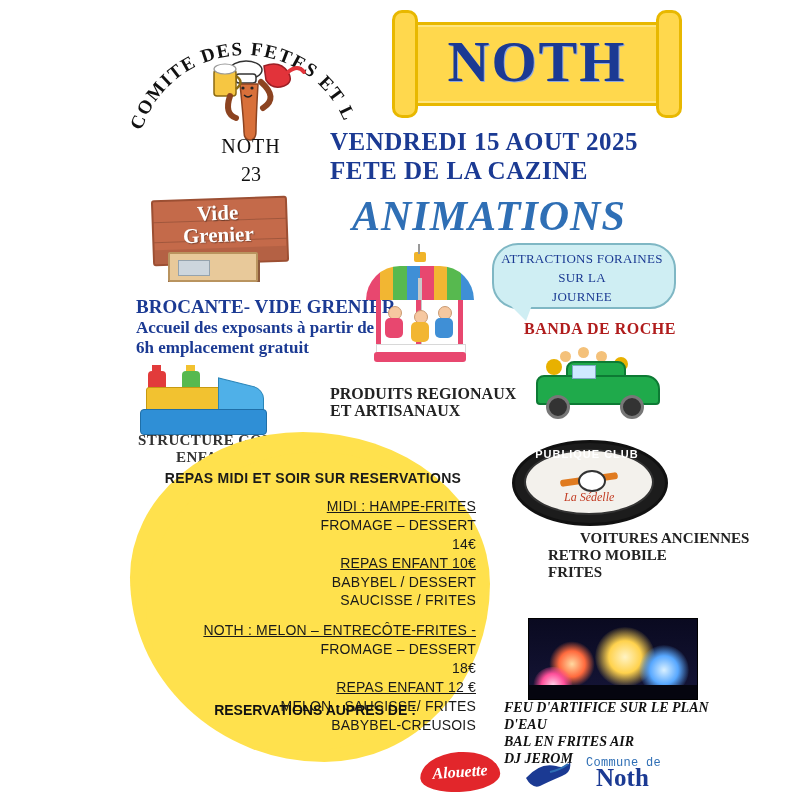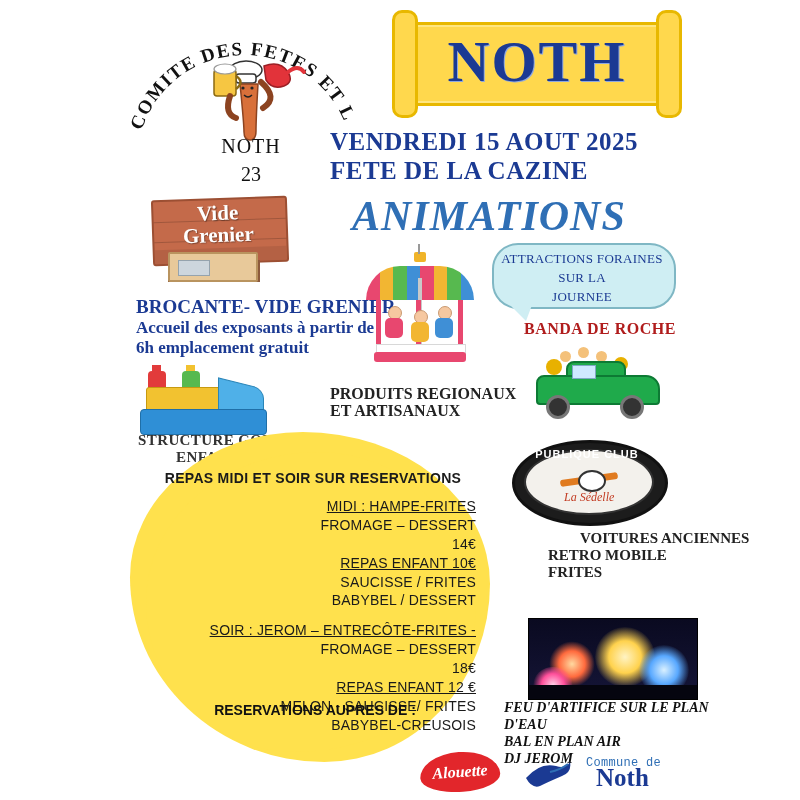--- a/index.html
+++ b/index.html
@@ -436,24 +436,24 @@
   <div class="blob"></div>
   <div class="blob2"></div>
 
   <div class="menu">
     <div class="hdr">REPAS MIDI ET SOIR SUR RESERVATIONS</div>
     <div class="gap"></div>
     <div class="ln u">MIDI : HAMPE-FRITES</div>
     <div class="ln">FROMAGE – DESSERT</div>
     <div class="ln">14€</div>
     <div class="ln u">REPAS ENFANT 10€</div>
+    <div class="ln">BABYBEL / DESSERT</div>
     <div class="ln">SAUCISSE / FRITES</div>
-    <div class="ln">BABYBEL / DESSERT</div>
     <div class="gap"></div>
-    <div class="ln u">SOIR : JEROM – ENTRECÔTE-FRITES -</div>
+    <div class="ln u">NOTH : MELON – ENTRECÔTE-FRITES -</div>
     <div class="ln">FROMAGE – DESSERT</div>
     <div class="ln">18€</div>
     <div class="ln u">REPAS ENFANT 12 €</div>
     <div class="ln">MELON - SAUCISSE/ FRITES</div>
     <div class="ln">BABYBEL-CREUSOIS</div>
   </div>
 
   <div class="resa">
     <div>RESERVATIONS AUPRES DE :</div>
   </div>
@@ -461,21 +461,21 @@
   <div class="fw">
     <div class="burst" style="left:20px;top:22px;width:46px;height:46px;background:radial-gradient(circle,#ffd9a0 0%,#ff6a3d 40%,rgba(255,60,40,0) 70%);"></div>
     <div class="burst" style="left:66px;top:8px;width:60px;height:60px;background:radial-gradient(circle,#fff3c4 0%,#ffd24d 38%,rgba(255,200,60,0) 72%);"></div>
     <div class="burst" style="left:110px;top:26px;width:50px;height:50px;background:radial-gradient(circle,#d9f0ff 0%,#58a8ff 40%,rgba(60,140,255,0) 72%);"></div>
     <div class="burst" style="left:4px;top:48px;width:40px;height:36px;background:radial-gradient(circle,#ffd1e8 0%,#ff4f9a 42%,rgba(255,80,150,0) 74%);"></div>
     <div style="position:absolute;left:0;bottom:0;width:168px;height:14px;background:#05050f;"></div>
   </div>
 
   <div class="fa1">FEU D'ARTIFICE SUR LE PLAN</div>
   <div class="fa2">D'EAU</div>
-  <div class="fa3">BAL EN PLAN AIR</div>
+  <div class="fa3">BAL EN FRITES AIR</div>
   <div class="fa4">DJ JEROM</div>
 
   <div class="alouette"></div>
   <div class="alouette-txt">Alouette</div>
 
   <div class="noth-logo">
     <svg class="noth-bird" viewBox="0 0 64 30">
       <path d="M2,20 q14,-16 30,-12 q10,3 14,-4 q2,10 -8,14 q-14,6 -22,10 q-8,3 -14,-8 z" fill="#1b3a93"></path>
       <path d="M26,14 q10,-2 18,-8" stroke="#2f6fb5" stroke-width="2" fill="none"></path>
     </svg>

